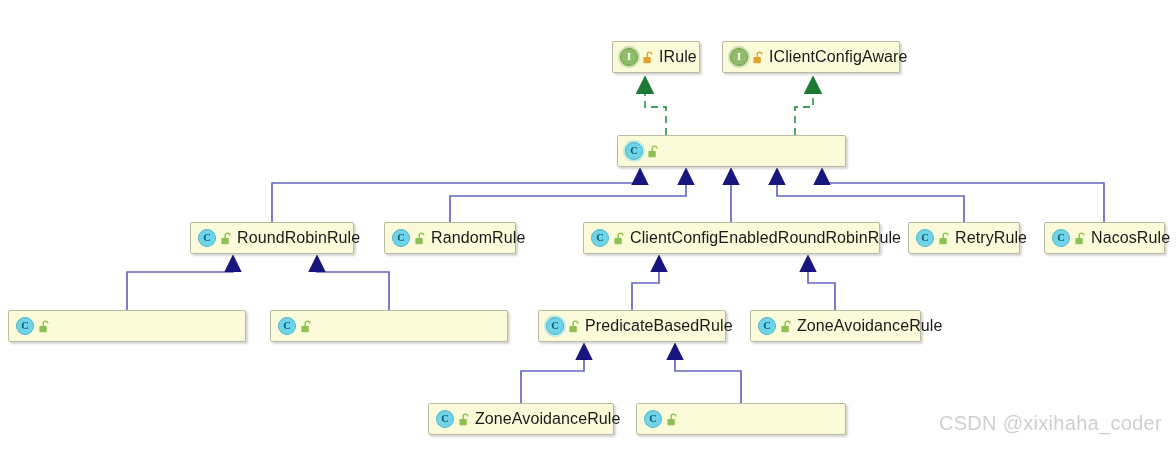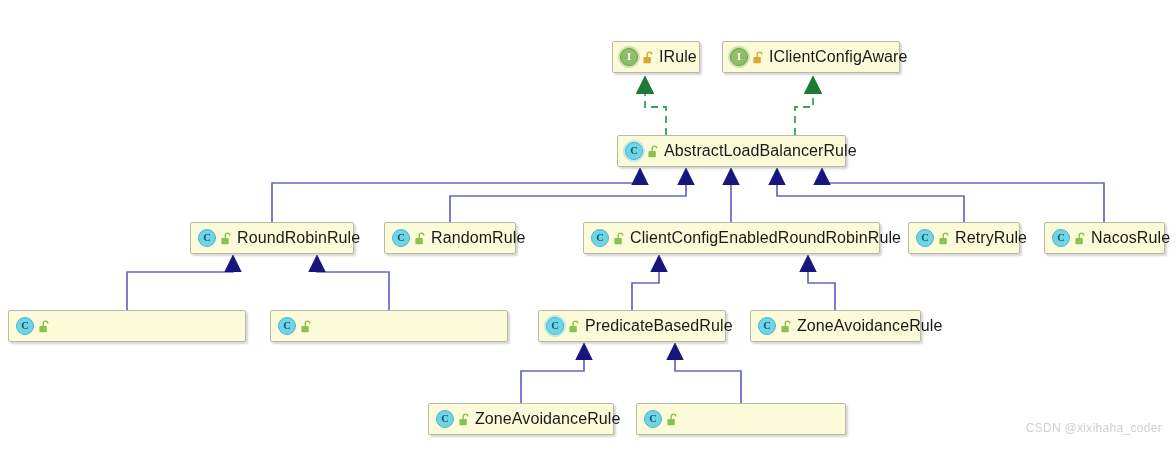--- a/index.html
+++ b/index.html
@@ -63,21 +63,21 @@
   .sicon.abstract{ box-shadow:0 0 0 2px rgba(150,220,235,.55); }
   .sicon.abstract-i{ box-shadow:0 0 0 2px rgba(170,205,140,.55); }
 
   
   .lock{ width:11px;height:13px;flex:0 0 11px; display:block; }
 
   
   #watermark{
     position:absolute;
     right:14px; bottom:14px;
-    font-size:12px;
+    font-size:20px;
     color:#cfcfcf;
     letter-spacing:.3px;
     user-select:none;
     z-index:2;
   }
 </style>
 </head>
 <body>
 
 <div id="canvas">
@@ -124,21 +124,20 @@
           <rect x="0.4" y="6.0" width="7.4" height="6.3" rx="1" fill="#e0a32e"></rect>
         </svg>
         <span class="label">IClientConfigAware</span>
       </div>
       <div class="node" style="left: 617px; top: 135px; width: 229px;">
         <span class="sicon cls abstract">C</span>
         <svg class="lock" viewBox="0 0 11 13">
           <path d="M4.2 6.2 V3.4 a2.3 2.3 0 0 1 4.6 0" fill="none" stroke="#8cc152" stroke-width="1.4"></path>
           <rect x="0.4" y="6.0" width="7.4" height="6.3" rx="1" fill="#8cc152"></rect>
         </svg>
-        <span class="label">AbstractLoadBalancerRule</span>
       </div>
       <div class="node" style="left: 190px; top: 222px; width: 164px;">
         <span class="sicon cls">C</span>
         <svg class="lock" viewBox="0 0 11 13">
           <path d="M4.2 6.2 V3.4 a2.3 2.3 0 0 1 4.6 0" fill="none" stroke="#8cc152" stroke-width="1.4"></path>
           <rect x="0.4" y="6.0" width="7.4" height="6.3" rx="1" fill="#8cc152"></rect>
         </svg>
         <span class="label">RoundRobinRule</span>
       </div>
       <div class="node" style="left: 384px; top: 222px; width: 132px;">

